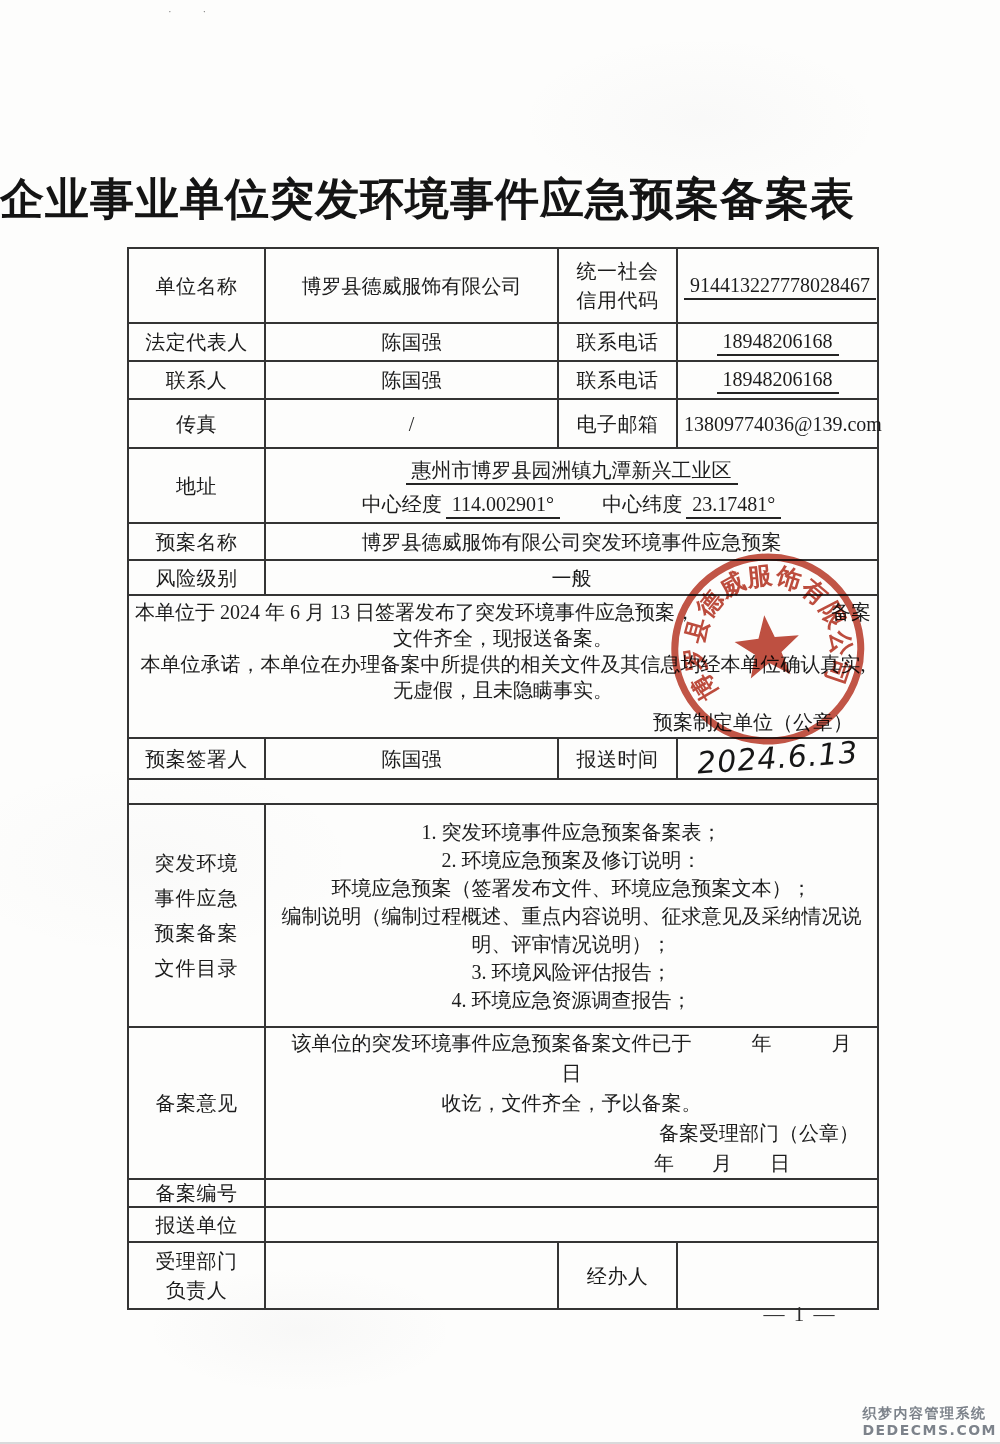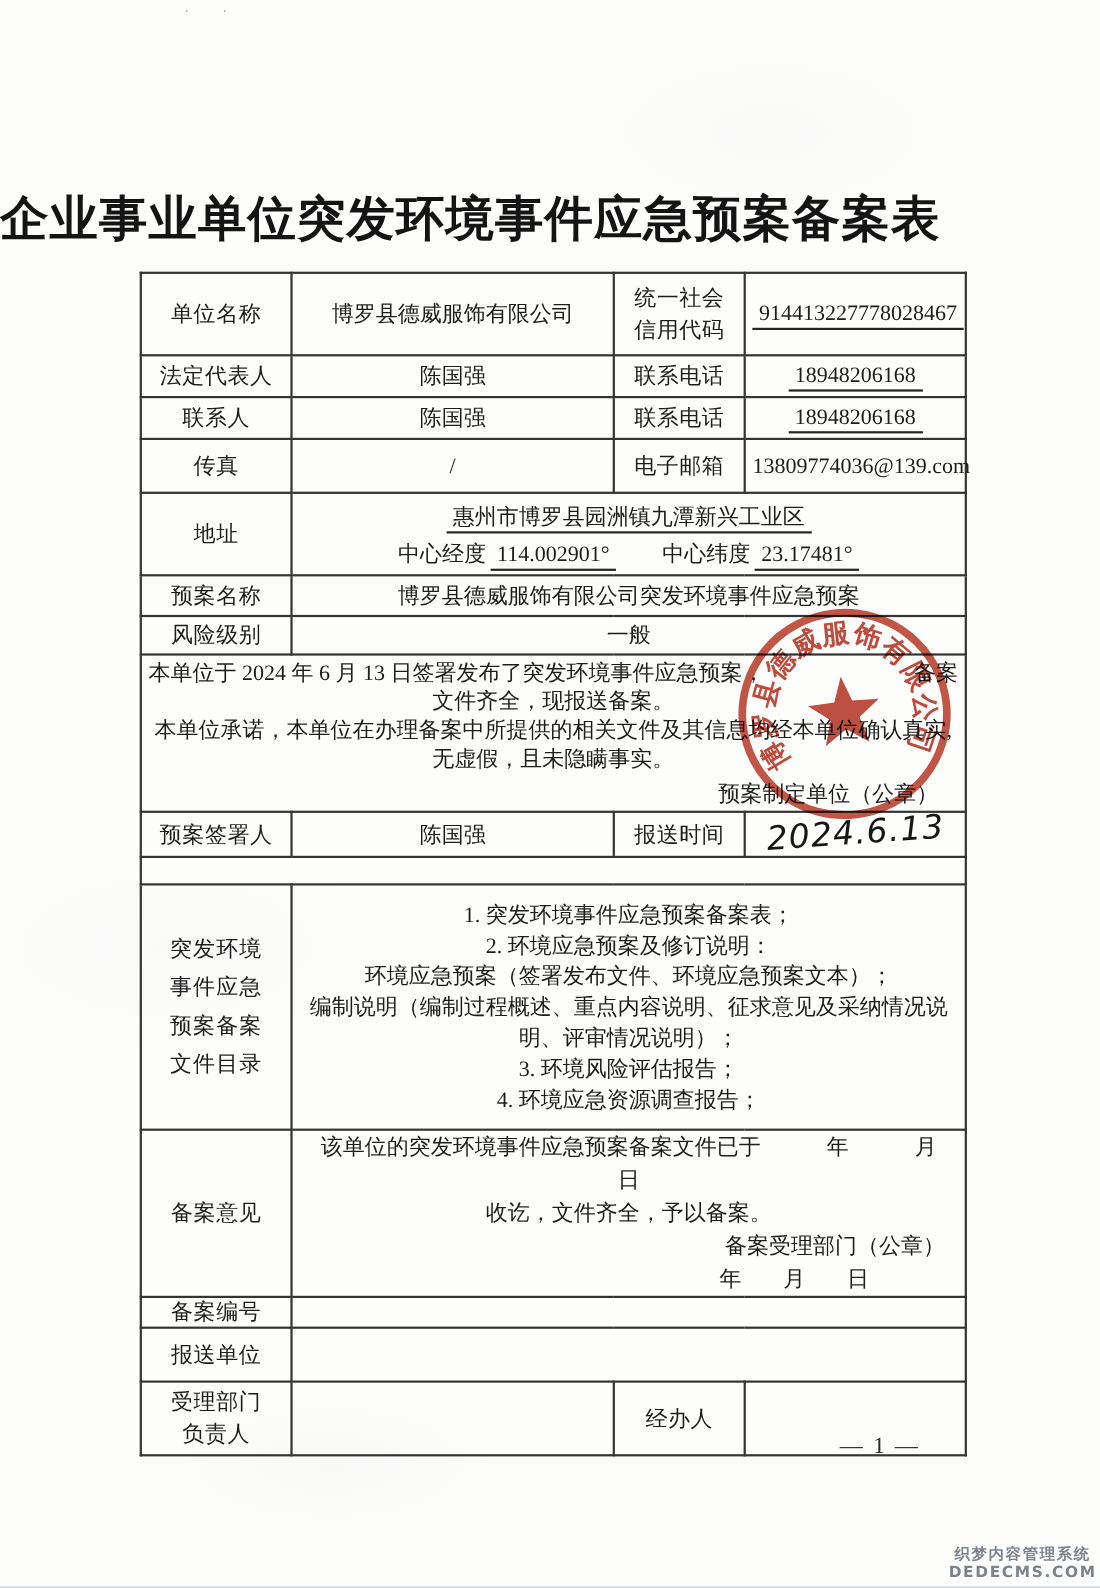--- a/index.html
+++ b/index.html
@@ -32,21 +32,21 @@
   table.form td{
     border:2px solid #343434;
     padding:0 6px;
     text-align:center;vertical-align:middle;
     font-size:20px;line-height:1.3;
     overflow:visible;
   }
   .r1{height:75px}.r2{height:38px}.r3{height:38px}.r4{height:49px}
   .r5{height:75px}.r6{height:37px}.r7{height:35px}.r8{height:143px}
   .r9{height:35px}.r10{height:25px}.r11{height:223px}.r12{height:130px}
-  .r13{height:23px}.r14{height:49px}.r15{height:67px}
+  .r13{height:23px}.r14{height:35px}.r15{height:67px}
 
   .lbl{letter-spacing:.5px;}
   .ul{display:inline-block;border-bottom:2px solid #242424;padding:0 6px 1px;line-height:1.15;}
 
   .code-val{font-size:18px;}
   .email-val{font-size:17px;}
   .two-line div{line-height:29px;}
 
   .addr-line1{line-height:34px;margin-top:2px;}
   .addr-line2{line-height:34px;}
@@ -79,21 +79,21 @@
     mix-blend-mode:multiply;opacity:.94;
     transform:rotate(-6deg);
     pointer-events:none;
   }
 
   .page-number{
     position:absolute;top:1302px;left:715px;width:170px;
     text-align:center;font-size:21px;color:#2a2a2a;letter-spacing:2px;
   }
   .watermark{
-    position:absolute;right:3px;bottom:5px;text-align:center;
+    position:absolute;right:3px;bottom:5px;text-align:left;
     font-family:"DejaVu Sans","Liberation Sans",sans-serif;
     font-weight:700;font-size:14px;line-height:17px;
     color:#7d838b;letter-spacing:1.5px;
     text-shadow:1px 1px 0 #ffffff;
   }
 </style>
 </head>
 <body>
 
 <div class="page">

